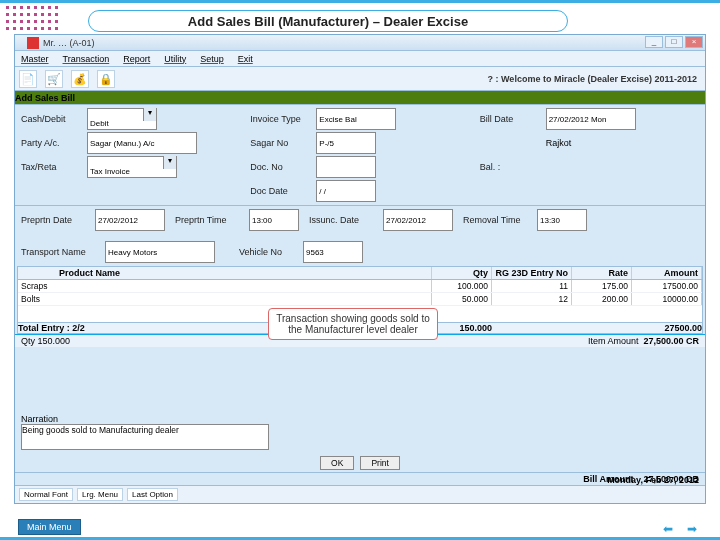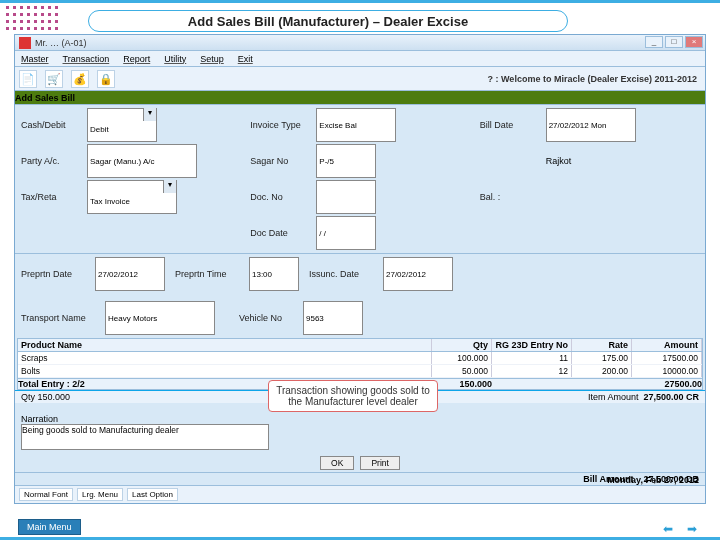--- a/index.html
+++ b/index.html
@@ -3,40 +3,40 @@
 <meta charset="utf-8">
 <style>
 * { margin:0; padding:0; box-sizing:border-box; font-family:Tahoma,Arial,sans-serif; }
 body { width:720px; height:540px; background:#fff; position:relative; overflow:hidden; font-size:9px; }
 .slide-bg { position:absolute; top:0; left:0; width:720px; height:540px; background:#fff; }
 .top-border { position:absolute; top:0; left:0; width:720px; height:34px; border-top:3px solid #3daee3; }
 .dot-grid { position:absolute; top:6px; left:6px; display:grid; grid-template-columns:repeat(8,5px); grid-auto-rows:5px; gap:2px; }
 .dot-grid span { width:3px; height:3px; background:#b84a8a; display:block; }
 .title-pill { position:absolute; top:10px; left:88px; width:480px; height:22px; background:#fff; border:1px solid #3daee3; border-radius:11px; display:flex; align-items:center; justify-content:center; font-size:13px; font-weight:bold; color:#222; }
 .app-window { position:absolute; top:34px; left:14px; width:692px; height:470px; background:#d7e8f6; border:1px solid #7aa9d1; display:flex; flex-direction:column; }
-.win-titlebar { height:16px; background:linear-gradient(#e9f2fb,#cde0f1); border-bottom:1px solid #9bbedc; display:flex; align-items:center; padding:0 4px; font-size:9px; color:#333; position:relative; }
+.win-titlebar { height:16px; background:linear-gradient(#e9f2fb,#cde0f1); border-bottom:1px solid #9bbedc; display:flex; align-items:center; padding:0 12px; font-size:9px; color:#333; position:relative; }
 .win-titlebar .winbtns { position:absolute; right:2px; top:1px; display:flex; gap:2px; }
 .winbtns span { width:18px; height:12px; background:#e9f2fb; border:1px solid #9bbedc; font-size:8px; text-align:center; line-height:10px; }
 .winbtns .close { background:#e07a7a; color:#fff; }
 .menubar { height:16px; background:#e9f2fb; border-bottom:1px solid #9bbedc; display:flex; align-items:center; padding-left:6px; gap:14px; font-size:9px; }
 .menubar span { text-decoration:underline; text-decoration-color:#555; }
 .toolbar { height:24px; background:#e9f2fb; border-bottom:1px solid #9bbedc; display:flex; align-items:center; padding-left:4px; gap:8px; position:relative; }
 .toolbar .icon { width:18px; height:18px; border:1px solid #bcd2e6; background:#fff; font-size:11px; text-align:center; line-height:16px; }
 .toolbar .welcome { position:absolute; right:8px; font-size:9px; font-weight:bold; color:#333; text-align:right; }
 .subheader { height:14px; background:#4d7c0f; border-bottom:1px solid #9bbedc; padding-left:0; font-size:9px; font-weight:bold; line-height:14px; }
 .form-area { background:#d7e8f6; padding:3px 6px; display:grid; grid-template-columns: 1fr 1fr 1fr; gap:2px 10px; font-size:9px; }
 .field { display:flex; align-items:center; gap:4px; }
 .field label { width:62px; color:#222; }
-.field input, .field .sel { height:13px; border:1px solid #888; background:#fff; font-size:8px; padding:16px 2px; }
+.field input, .field .sel { height:13px; border:1px solid #888; background:#fff; font-size:8px; padding:10px 2px; }
 .sel { position:relative; width:70px; }
 .sel::after { content:'▾'; position:absolute; right:0; top:-1px; width:12px; height:13px; background:#dde8f2; border-left:1px solid #888; text-align:center; font-size:8px; }
 .sep { height:1px; background:#9bbedc; }
 .form-area2 { background:#d7e8f6; padding:3px 6px; display:flex; gap:10px; font-size:9px; flex-wrap:wrap; }
 .grid { background:#fff; border:1px solid #9bbedc; flex:1; display:flex; flex-direction:column; margin:0 2px; }
-.grid-head { display:flex; background:#e9f2fb; border-bottom:1px solid #9bbedc; font-size:9px; font-weight:bold; }
+.grid-head { display:flex; background:#e9f2fb; border-bottom:1px solid #9bbedc; font-size:9px; font-weight:bold;padding-left:38px; }
 .grid-head div, .grid-row div { padding:1px 3px; border-right:1px solid #ccd; }
 .c-prod { flex:3; } .c-qty { width:60px; text-align:right; } .c-rg { width:80px; text-align:right; } .c-rate { width:60px; text-align:right; } .c-amt { width:70px; text-align:right; }
 .grid-body { flex:1; position:relative; background:#fff; }
 .grid-row { display:flex; font-size:8.5px; border-bottom:1px solid #eef2f8; }
 .callout { position:absolute; top:28px; left:250px; width:170px; background:#fff; border:1.5px solid #d66; border-radius:4px; padding:4px; font-size:10px; text-align:center; color:#333; }
 .grid-foot { display:flex; background:#e9f2fb; border-top:1px solid #9bbedc; font-size:9px; font-weight:bold; }
 .entryline { display:flex; justify-content:space-between; background:#e9f2fb; padding:1px 6px; font-size:9px; border-top:1px solid #0ea5e9; }
 .narr { padding:2px 6px; font-size:9px; }
 .narr textarea { width:248px; height:26px; border:1px solid #888; font-size:8.5px; resize:none; }
 .bottom-btns { display:flex; gap:6px; justify-content:center; padding:2px; }
@@ -172,20 +172,24 @@
         <input style="width: 70px;" value="27/02/2012">
       </div>
     <div class="field">
         <label style="width:70px">Preprtn Time</label>
         <input style="width: 50px;" value="13:00">
       </div>
     <div class="field">
         <label style="width:70px">Issunc. Date</label>
         <input style="width: 70px;" value="27/02/2012">
       </div>
+    <div class="field">
+        <label style="width:70px">Removal Time</label>
+        <input style="width: 50px;" value="13:30">
+      </div>
     <div class="field" style="width:100%">
         <label style="width:80px">Transport Name</label>
         <input style="width: 110px;" value="Heavy Motors">
       <label style="width:60px;margin-left:20px">Vehicle No</label>
         <input style="width: 60px;" value="9563">
       </div>
   </div>
 
   <div class="grid">
     <div class="grid-head">

